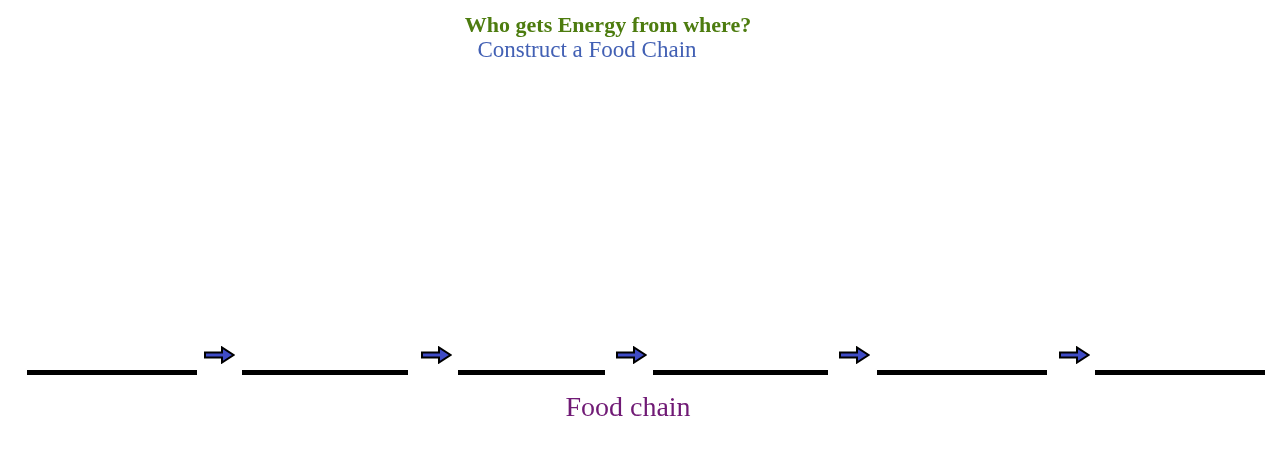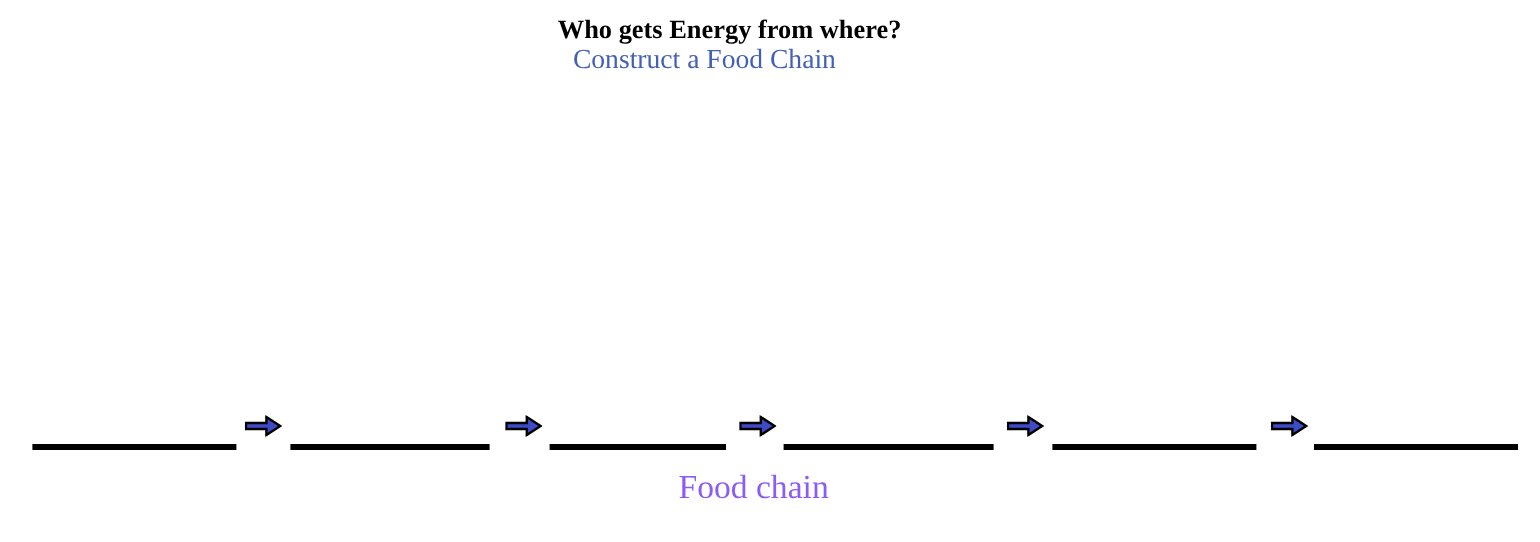--- a/index.html
+++ b/index.html
@@ -10,41 +10,41 @@
     font-family: "Liberation Serif", serif;
     position: relative;
   }
   .abs { position: absolute; }
   .centered { transform: translateX(-50%); white-space: nowrap; }
 
   .slide-title {
     top: 12px; left: 608px;
     font-size: 22px;
     font-weight: bold;
-    color: #000000;
+    color: #4d7c0f;
   }
   .slide-subtitle {
     top: 37px; left: 587px;
     font-size: 23px;
     color: #4260b4;
   }
   .blank-line {
     top: 370px;
     height: 5px;
     background: #000000;
   }
   .chain-arrow {
     top: 346px;
     width: 31px; height: 18px;
   }
   .chain-arrow svg { display: block; width: 100%; height: 100%; }
   .food-chain-label {
     top: 391px; left: 628px;
     font-size: 28px;
-    color: #8b5cf6;
+    color: #701a75;
   }
 </style>
 </head>
 <body>
 
 <div class="abs centered slide-title">Who gets Energy from where?</div>
 
 <div class="abs centered slide-subtitle">Construct a Food Chain</div>
 
 <div class="abs blank-line" style="left:27px;   width:170px;"></div>

